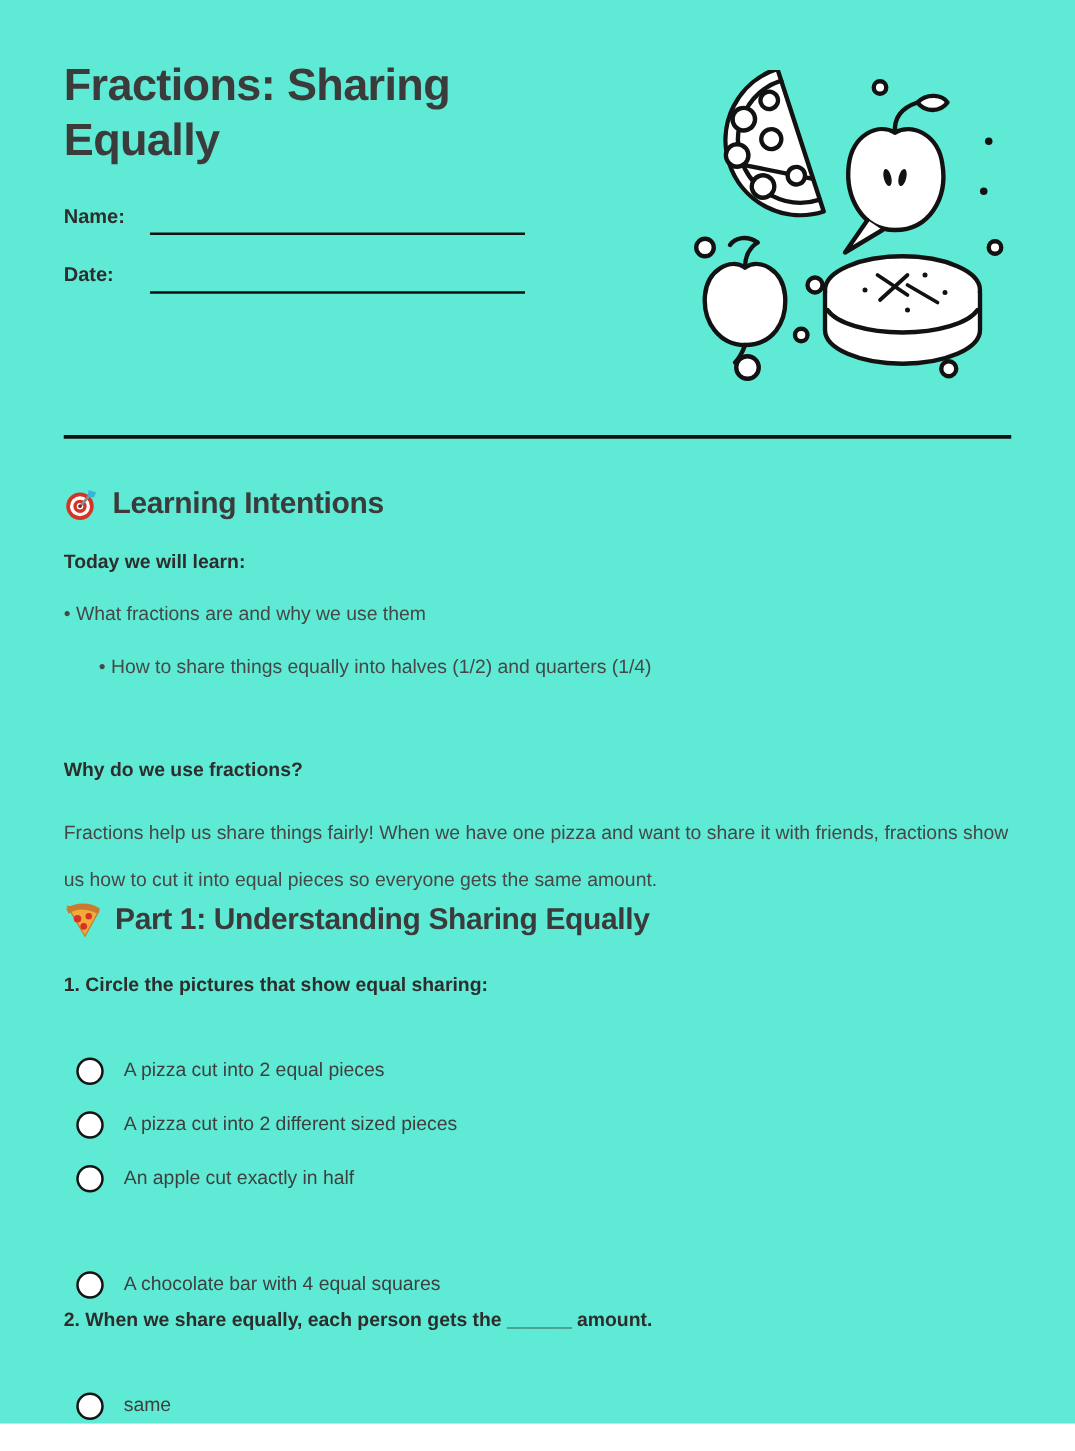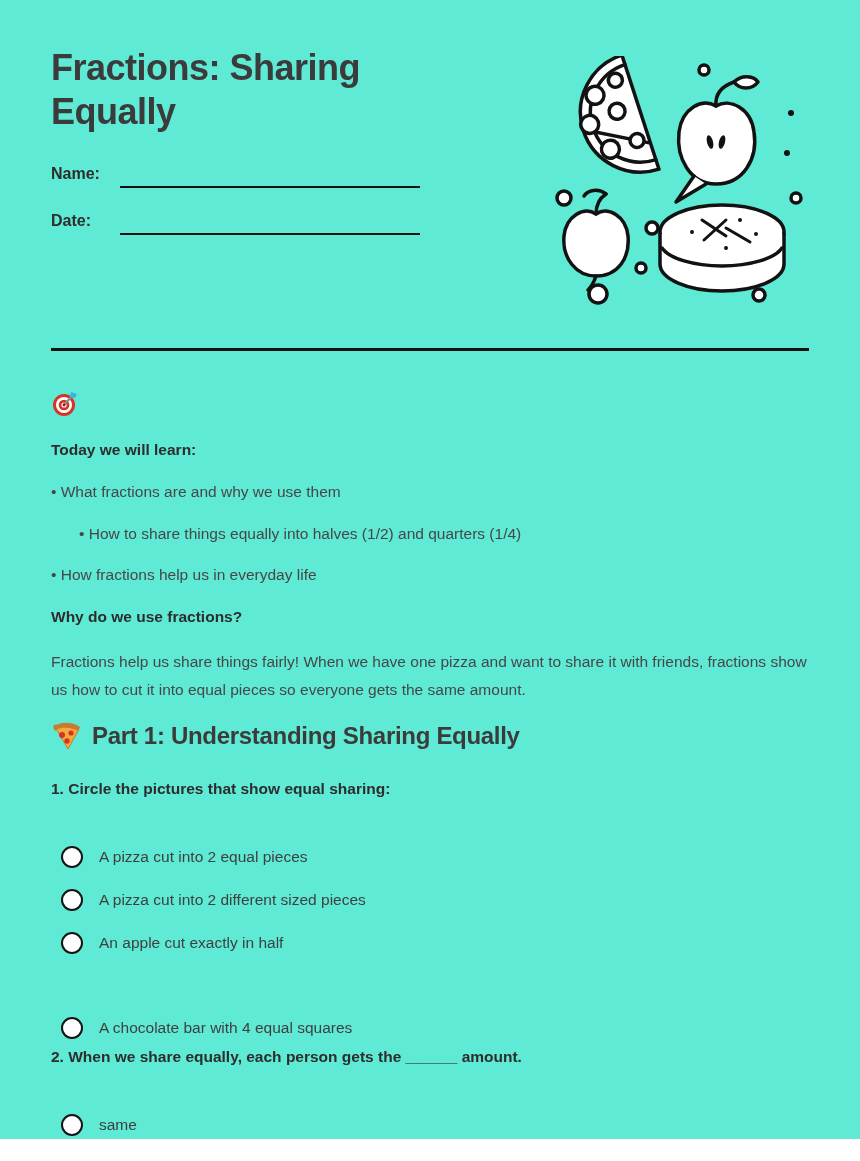--- a/index.html
+++ b/index.html
@@ -18,21 +18,21 @@
   .write-line { border-bottom:2px solid #111111; height:20px; width:300px; }
   .illustration { left:544px; top:56px; }
   .divider { left:51px; top:348px; width:758px; height:3px; background:#111111; }
   .h2 {
     left:51px; display:flex; align-items:center; gap:11px;
     font-size:24px; font-weight:800; color:#3b3b3b; letter-spacing:-0.3px;
   }
   .emoji { flex:0 0 auto; display:inline-block; }
   .bold-label { font-size:15.5px; font-weight:700; color:#2d2d2d; }
   .body-text  { font-size:15.5px; font-weight:400; color:#474747; }
-  .para { width:758px; line-height:28px; }
+  .para { width:758px; line-height:38px; }
   .option-row {
     left:61px; display:flex; align-items:center; gap:16px; height:22px;justify-content:space-between;
   }
   .radio-circle {
     width:22px; height:22px; border:2.5px solid #141414; border-radius:50%;
     background:#ffffff; flex:0 0 auto; cursor:pointer;
   }
   .option-label { font-size:15.5px; color:#3f3f3f; white-space:nowrap; }
   svg { display:block; }
 </style>
@@ -110,27 +110,27 @@
       <svg width="28" height="28" viewBox="0 0 28 28">
         <circle cx="13" cy="16" r="11" fill="#d63324"></circle>
         <circle cx="13" cy="16" r="8" fill="#ffffff"></circle>
         <circle cx="13" cy="16" r="5.3" fill="#d63324"></circle>
         <circle cx="13" cy="16" r="2.6" fill="#ffffff"></circle>
         <line x1="13" y1="16" x2="22" y2="6" stroke="#8a8a8a" stroke-width="2.2" stroke-linecap="round"></line>
         <path d="M20 3 L26 5 L24 9 L19 8 Z" fill="#35b6d9"></path>
         <circle cx="13" cy="16" r="1.4" fill="#7a2018"></circle>
       </svg>
     </span>
+    <span>Learning Intentions</span>
   </h2>
 
   <div class="abs bold-label" style="left:51px; top:441px;">Today we will learn:</div>
 
   <div class="abs body-text" style="left:51px; top:483px;">• What fractions are and why we use them</div>
   <div class="abs body-text" style="left:51px; top:525px;margin-left:28px;">• How to share things equally into halves (1/2) and quarters (1/4)</div>
-  <div class="abs body-text" style="left:51px; top:566px;">• How fractions help us in everyday life</div>
 
   <div class="abs bold-label" style="left:51px; top:608px;">Why do we use fractions?</div>
   <div class="abs body-text para" style="left:51px; top:648px;">Fractions help us share things fairly! When we have one pizza and want to share it with friends, fractions show us how to cut it into equal pieces so everyone gets the same amount.</div>
 
   <h2 class="abs h2" style="top:721px;">
     <span class="emoji">
       <svg width="30" height="30" viewBox="0 0 30 30">
         <path d="M3 4 L28 8 L17 28 Z" fill="#f3a93c" stroke="#c87b2e" stroke-width="1"></path>
         <path d="M2 6 C10 0 22 1 29 6 L27 10 C20 6 11 5 4 10 Z" fill="#c87b2e"></path>
         <circle cx="11" cy="14" r="3" fill="#d63324"></circle>

